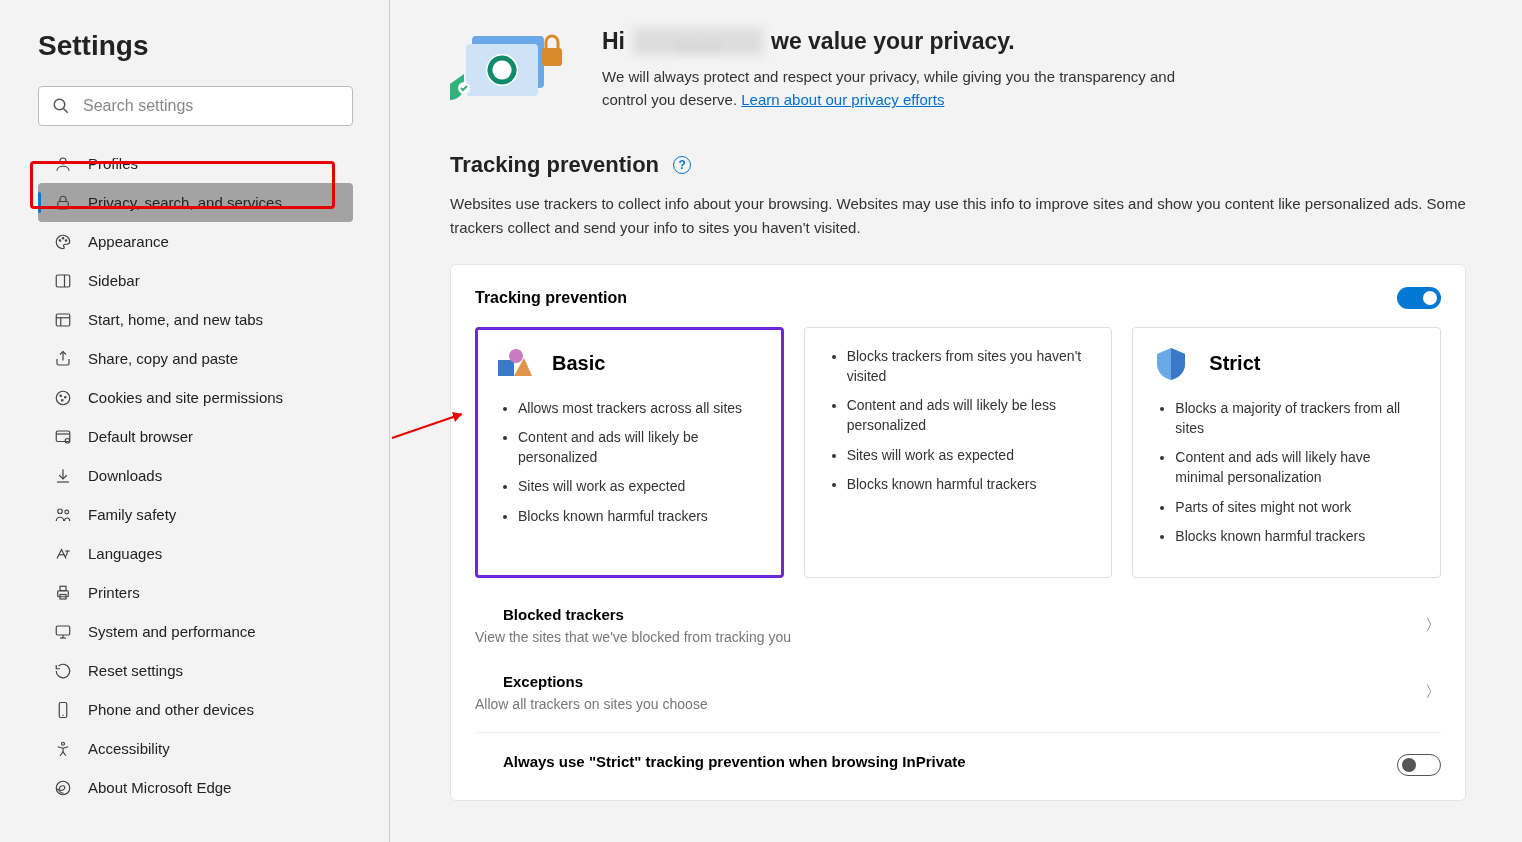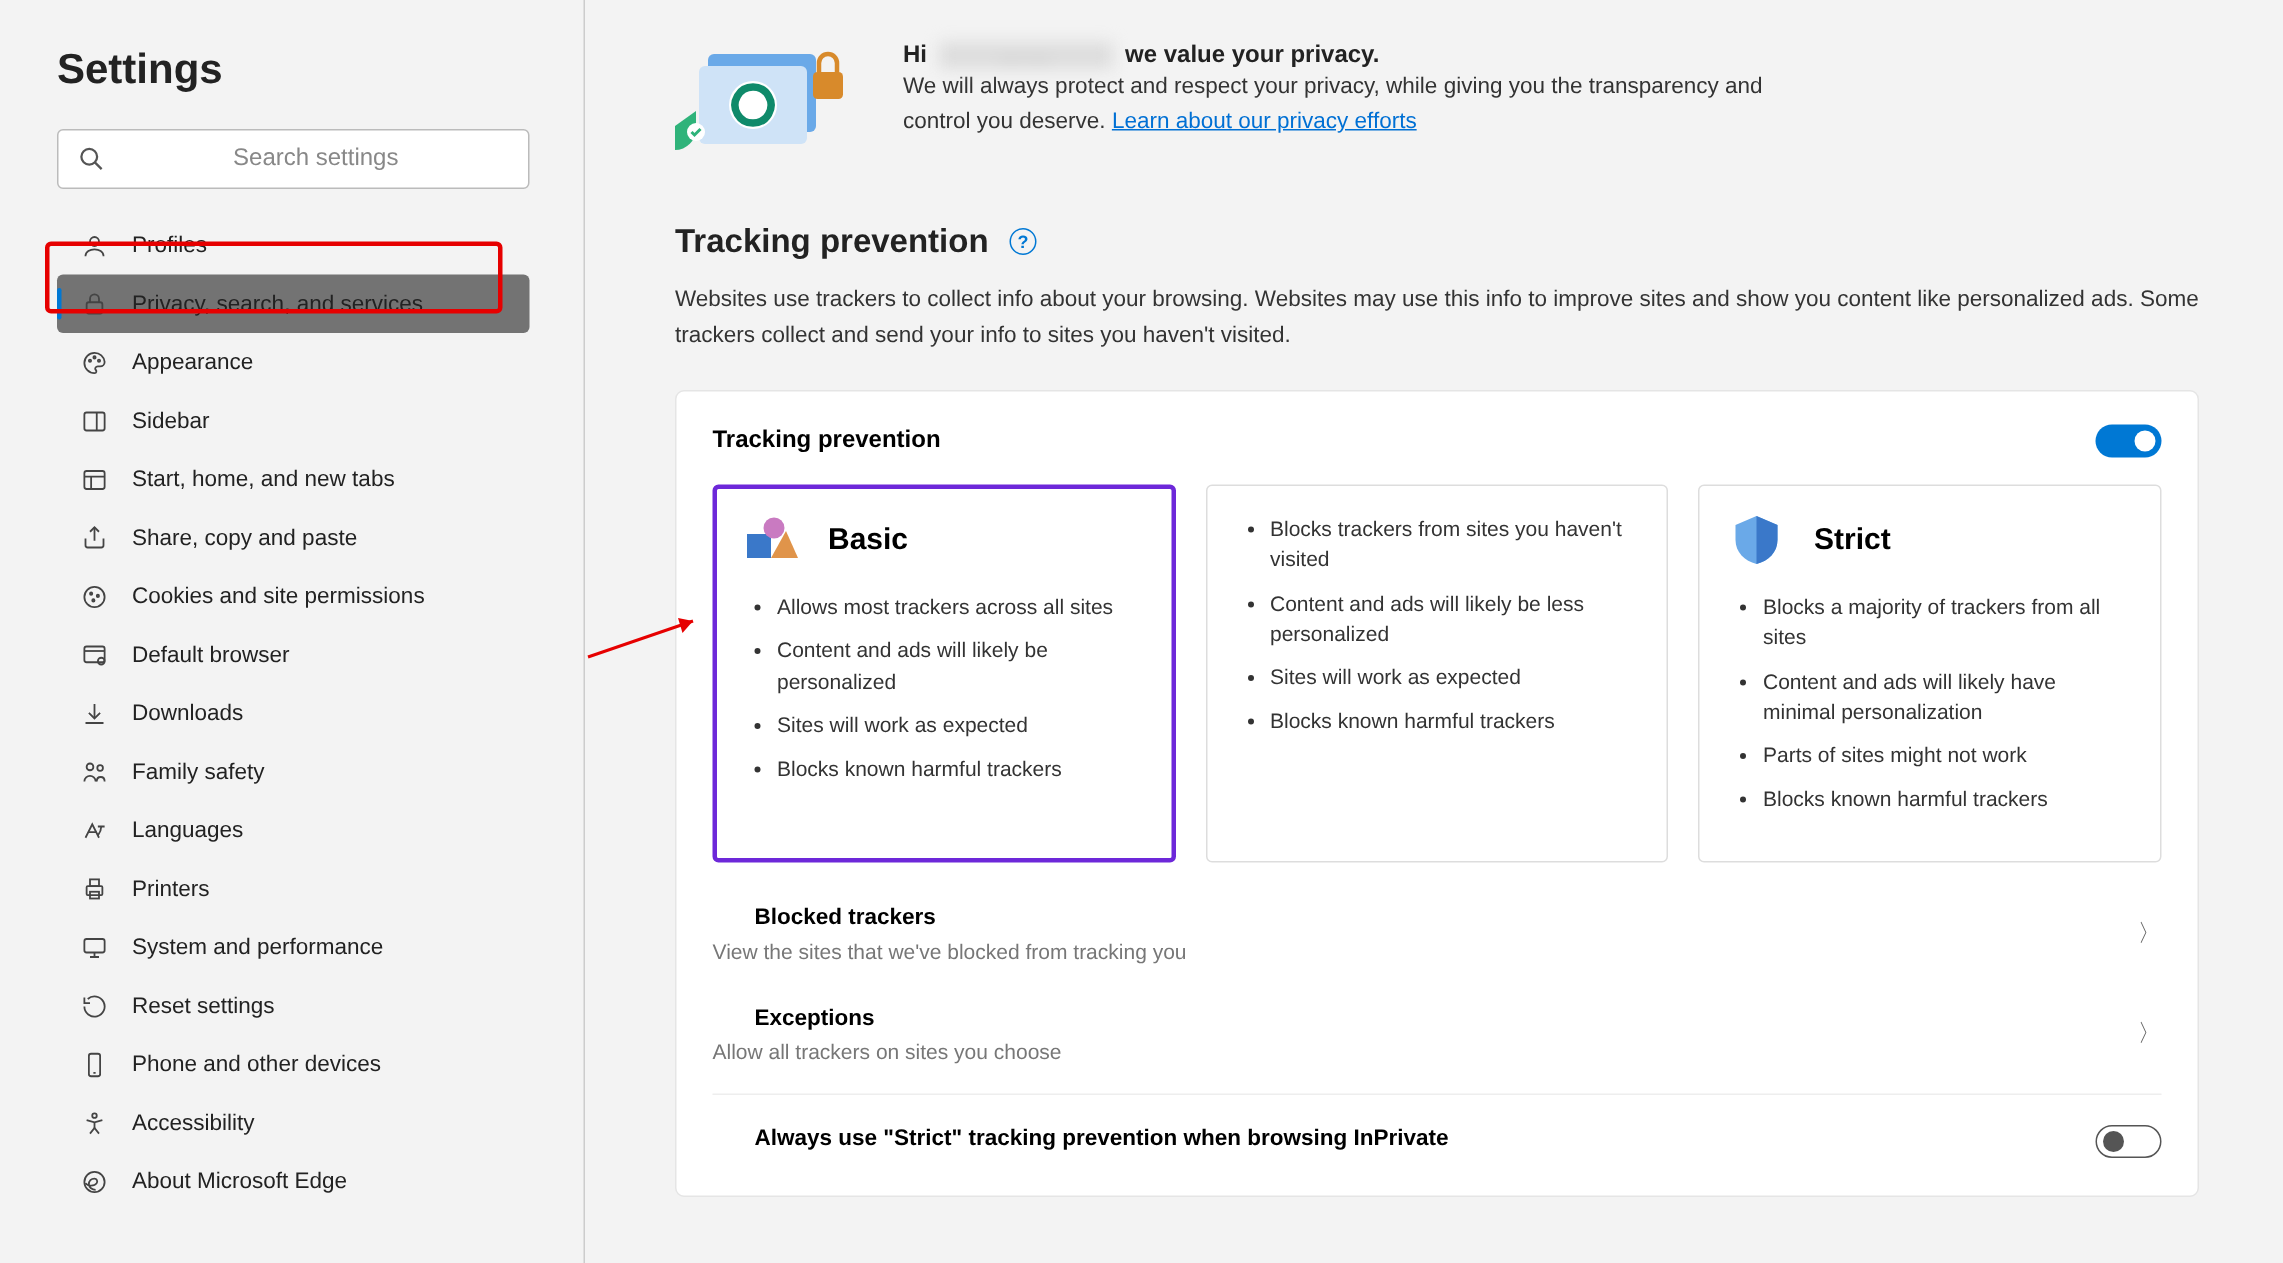--- a/index.html
+++ b/index.html
@@ -1,34 +1,34 @@
 <!DOCTYPE html>
 <html><head>
 <meta charset="utf-8">
 <style>
 * { margin: 0; padding: 0; box-sizing: border-box; font-family: "Segoe UI", -apple-system, sans-serif; }
 body { background: #f3f3f3; width: 1522px; height: 842px; overflow: hidden; position: relative; }
 .layout { display: flex; height: 100%; border-radius: 19px; }
 .sidebar { width: 390px; padding: 30px 0 0 38px; border-right: 1px solid #ccc; }
 .settings-title { font-size: 28px; font-weight: 600; margin-bottom: 24px; color: #222; }
 .search-wrap { position: relative; margin-bottom: 18px; width: 315px; }
-.search-input { width: 100%; height: 40px; border: 1px solid #bbb; border-radius: 4px; padding: 0 14px 0 44px; font-size: 16px; background: #fff; outline: none; text-align: center; }
+.search-input { width: 100%; height: 40px; border: 1px solid #bbb; border-radius: 4px; padding: 0 14px 0 44px; font-size: 16px; background: #fff; outline: none; }
 .search-input::placeholder { color: #888; }
 .search-icon-svg { position: absolute; left: 14px; top: 50%; transform: translateY(-50%); }
 .nav { list-style: none; }
 .nav-item { display: flex; align-items: center; gap: 16px; height: 39px; padding-left: 16px; font-size: 15px; color: #222; cursor: pointer; width: 315px; border-radius: 4px; text-align: right; }
-.nav-item.active { background: #737373; position: relative; }
+.nav-item.active { background: #a3a3a3; position: relative; }
 .nav-item.active::before { content: ""; position: absolute; left: 0; top: 9px; bottom: 9px; width: 3px; background: #0078d4; border-radius: 2px; }
 .nav-icon { width: 18px; height: 18px; display: inline-flex; align-items: center; justify-content: center; flex-shrink: 0; color: #444; }
 .highlight-box { position: absolute; border: 3px solid #e60000; border-radius: 4px; pointer-events: none; }
 .arrow-svg { position: absolute; pointer-events: none; }
 .main { flex: 1; padding: 28px 56px 0 60px; overflow-y: auto; }
 .hero { display: flex; gap: 28px; margin-bottom: 40px; }
 .hero-art { width: 124px; height: 80px; position: relative; flex-shrink: 0; }
-.hero-text h2 { font-size: 16px; font-weight: 600; color: #222; display: flex; align-items: center; gap: 8px; }
+.hero-text h2 { font-size: 23px; font-weight: 600; margin-bottom: 10px; color: #222; display: flex; align-items: center; gap: 8px; }
 .hero-text p { font-size: 15px; color: #333; line-height: 1.55; max-width: 620px; }
 .hero-text a { color: #0070d4; text-decoration: underline; }
 .blur-name { filter: blur(5px); background:#ddd; padding:0 40px; color:#888; font-weight:400; letter-spacing:2px; }
 .section-title { font-size: 22px; font-weight: 600; margin-bottom: 14px; color: #222; display: flex; align-items: center; gap: 14px; }
 .info-icon { width: 18px; height: 18px; border: 1.4px solid #0078d4; border-radius: 50%; color: #0078d4; font-size: 12px; display: inline-flex; align-items: center; justify-content: center; }
 .section-desc { font-size: 15px; color: #333; line-height: 1.6; margin-bottom: 24px; }
 .card { background: #fff; border: 1px solid #e5e5e5; border-radius: 6px; padding: 22px 24px 10px; }
 .card-head { display: flex; justify-content: space-between; align-items: center; margin-bottom: 18px; }
 .card-head-title { font-size: 16px; font-weight: 600; }
 .toggle { width: 44px; height: 22px; border-radius: 22px; position: relative; cursor: pointer; }

